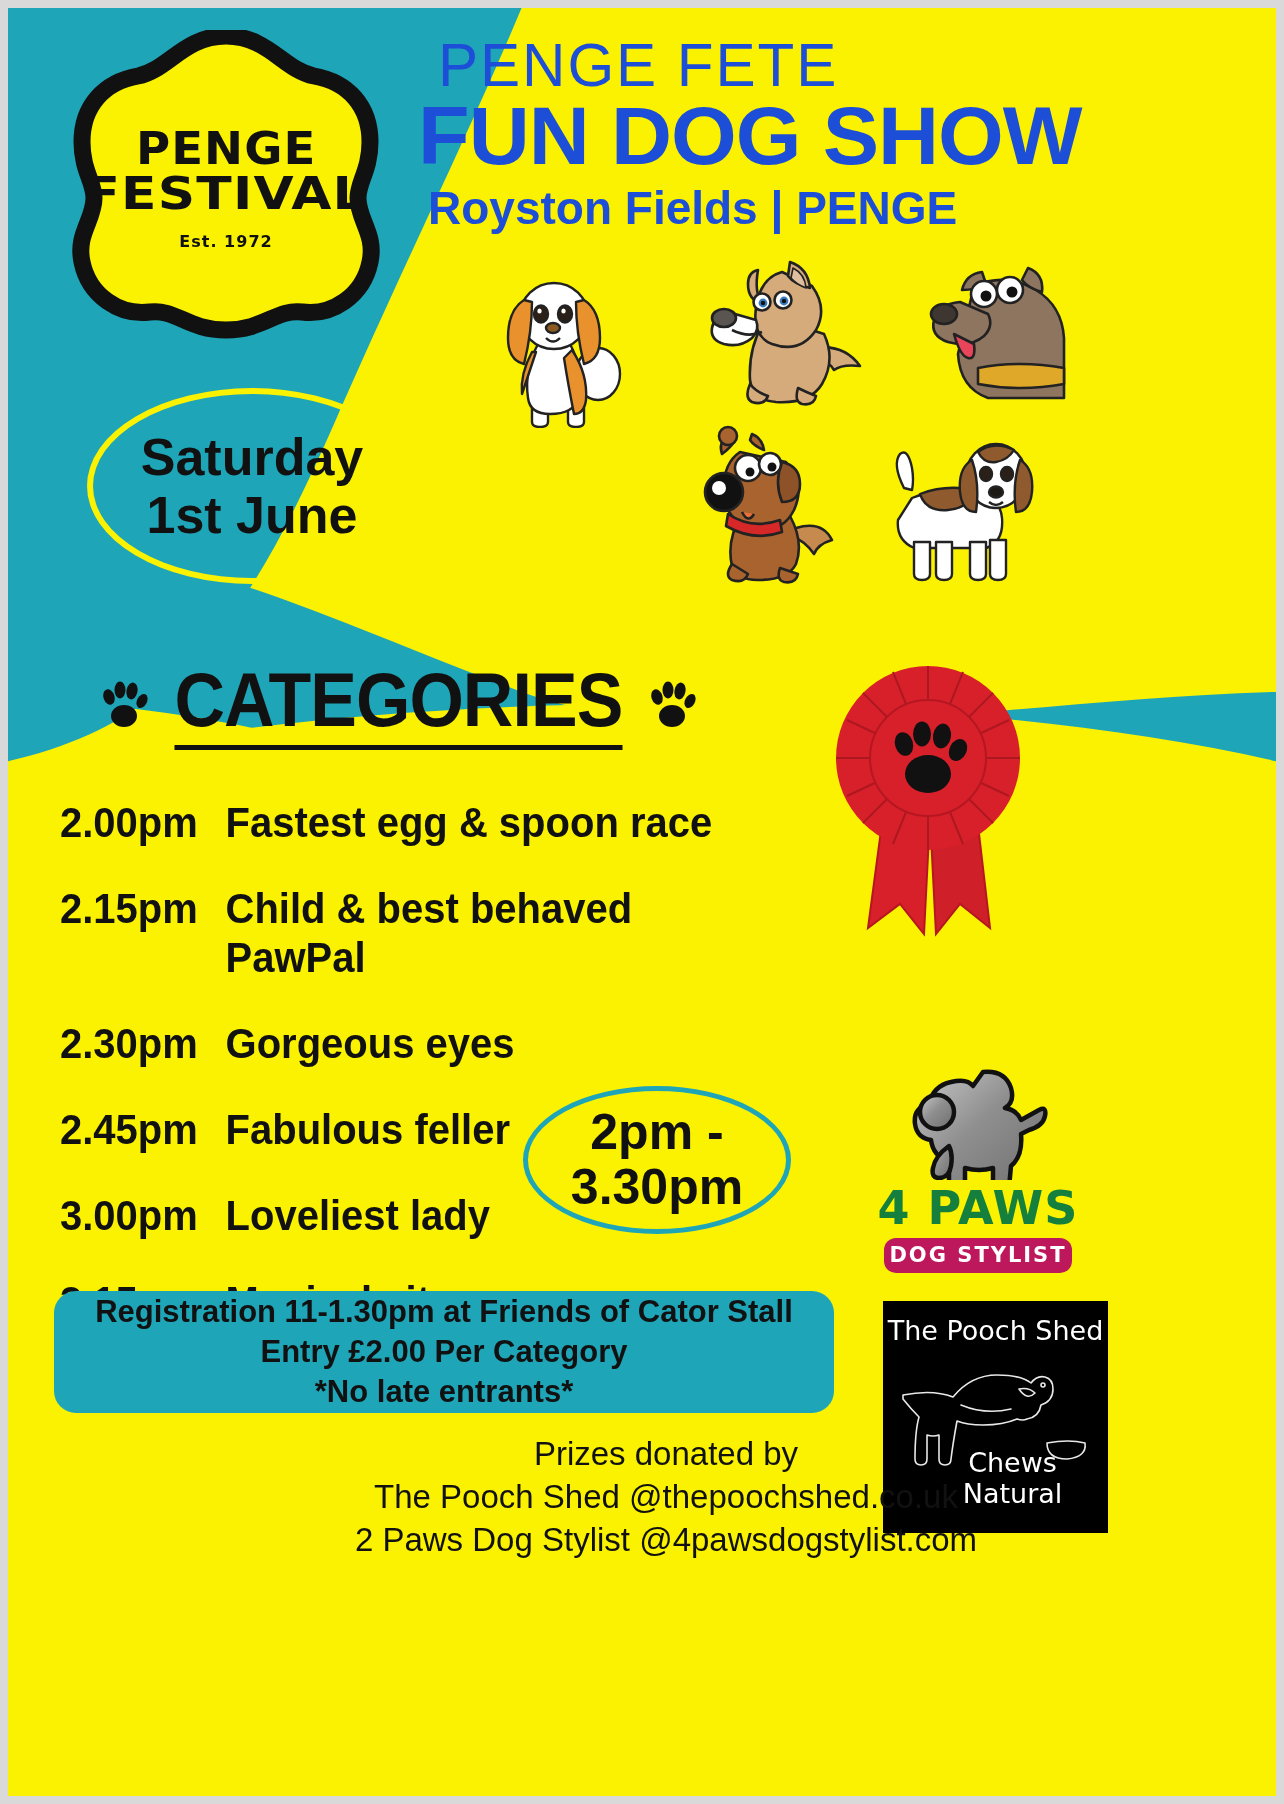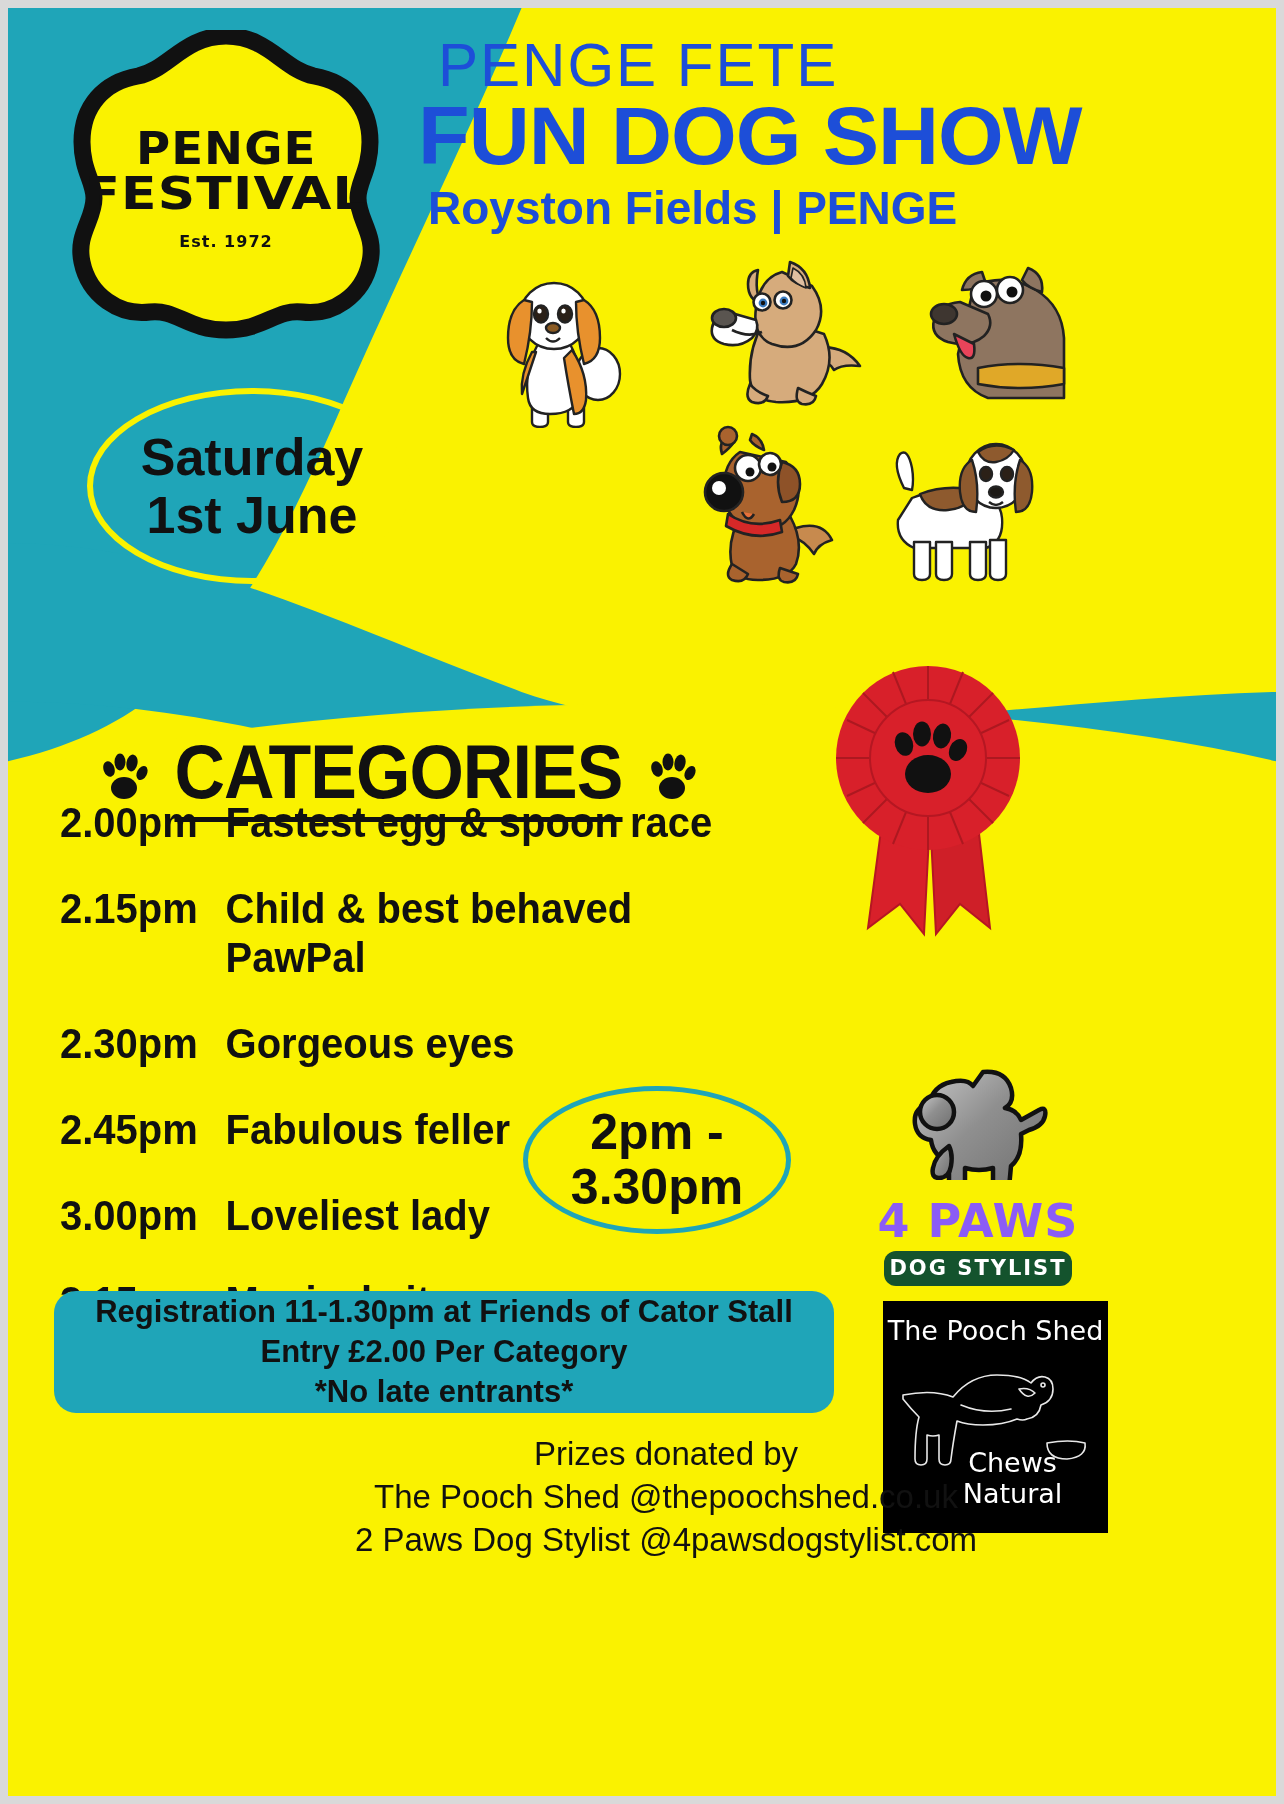--- a/index.html
+++ b/index.html
@@ -66,21 +66,21 @@
   }
 
   
   .dog { position:absolute; }
 
   
   .rosette { position:absolute; left:780px; top:600px; width:270px; height:330px; }
 
   
   .cat-head {
-    position:absolute; left:60px; top:720px; width:660px;
+    position:absolute; left:60px; top:648px; width:660px;
     display:flex; align-items:center; justify-content:center; gap:6px;
   }
   .cat-title {
     font-family:"Liberation Sans", sans-serif;
     font-weight:bold; font-size:76px; color:#111;
     border-bottom:5px solid #111; padding-bottom:2px;
     transform:scaleX(0.92);
     letter-spacing:-1px;
   }
   .paw { width:50px; height:54px; }
@@ -106,25 +106,25 @@
   .time-l1,.time-l2 {
     font-family:"Liberation Sans", sans-serif; font-weight:bold;
     font-size:50px; line-height:1.1;
   }
 
   
   .fourpaws { position:absolute; left:855px; top:1060px; width:230px; height:215px; }
   .fp-dog { width:100%; height:112px; display:block; }
   .fp-title {
     text-align:center; font-family:"DejaVu Sans", sans-serif;
-    font-weight:bold; font-size:46px; color:#8b5cf6; letter-spacing:1px;
-    line-height:1; margin-top:18px;
+    font-weight:bold; font-size:46px; color:#15803d; letter-spacing:1px;
+    line-height:1; margin-top:5px;
   }
   .fp-badge {
-    margin:7px auto 0; background:#14532d; color:#fff;
+    margin:7px auto 0; background:#be185d; color:#fff;
     border-radius:12px; width:188px; text-align:center;
     font-family:"DejaVu Sans", sans-serif; font-weight:bold;
     font-size:21px; letter-spacing:2px; padding:5px 0 6px;
   }
 
   
   .reg {
     position:absolute; left:46px; top:1283px; width:780px; height:122px;
     background:#1FA5B8; border-radius:22px;
     display:flex; flex-direction:column; align-items:center; justify-content:center;

